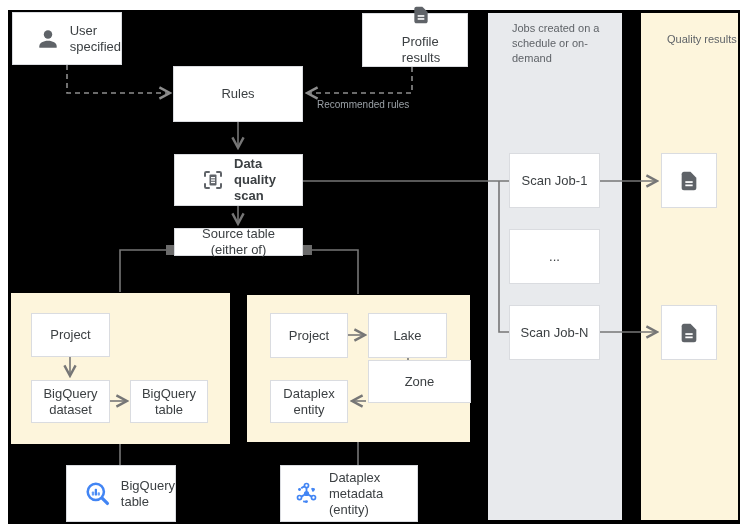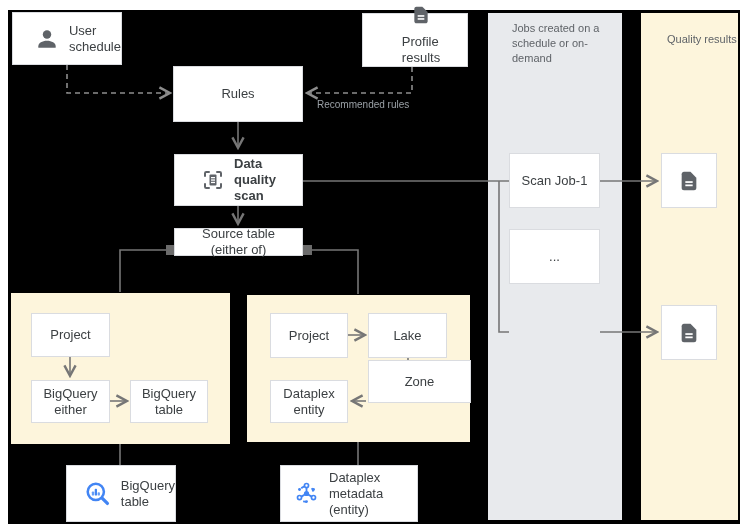--- a/index.html
+++ b/index.html
@@ -81,21 +81,21 @@
 
   <div class="node icon-left" style="left:12px;top:12px;width:110px;height:53px;">
     <span class="ic">
       <svg width="26" height="26" viewBox="0 0 24 24">
           <circle cx="12" cy="7.8" r="3.9" fill="#5f6368"></circle>
           <path d="M12 13.6c-4.4 0-8 2.2-8 5V20h16v-1.4c0-2.8-3.6-5-8-5z" fill="#5f6368"></path>
         </svg>
     </span>
     <div class="lines">
       <span>User</span>
-      <span>schedule</span>
+      <span>specified</span>
     </div>
   </div>
 
   <div class="node icon-left" style="left:362px;top:13px;width:106px;height:54px;flex-direction:column;">
     <span class="ic">
       <svg width="20" height="20" viewBox="0 0 24 24">
           <path d="M13.6 2H6.5C5.1 2 4 3.1 4 4.5v15C4 20.9 5.1 22 6.5 22h11c1.4 0 2.5-1.1 2.5-2.5V8.4L13.6 2z" fill="#5f6368"></path>
           <rect x="8" y="12.2" width="8" height="1.9" fill="#fff"></rect>
           <rect x="8" y="15.8" width="8" height="1.9" fill="#fff"></rect>
         </svg>
@@ -139,21 +139,21 @@
       <span>(either of)</span>
     </div>
   </div>
 
   <div class="node" style="left:31px;top:313px;width:79px;height:44px;">
     <span>Project</span>
   </div>
   <div class="node" style="left:31px;top:380px;width:79px;height:43px;">
     <div class="lines">
       <span>BigQuery</span>
-      <span>either</span>
+      <span>dataset</span>
     </div>
   </div>
   <div class="node" style="left:130px;top:380px;width:78px;height:43px;">
     <div class="lines">
       <span>BigQuery</span>
       <span>table</span>
     </div>
   </div>
 
   <div class="node" style="left:270px;top:313px;width:78px;height:45px;">
@@ -213,20 +213,23 @@
       <span>metadata (entity)</span>
     </div>
   </div>
 
   <div class="node" style="left:509px;top:153px;width:91px;height:55px;justify-content:center;">
     <span>Scan Job-1</span>
   </div>
   <div class="node" style="left:509px;top:229px;width:91px;height:55px;">
     <span>...</span>
   </div>
+  <div class="node" style="left:509px;top:305px;width:91px;height:55px;">
+    <span>Scan Job-N</span>
+  </div>
 
   <div class="node" style="left:661px;top:153px;width:56px;height:55px;">
     <span class="ic">
       <svg width="22" height="22" viewBox="0 0 24 24">
           <path d="M13.6 2H6.5C5.1 2 4 3.1 4 4.5v15C4 20.9 5.1 22 6.5 22h11c1.4 0 2.5-1.1 2.5-2.5V8.4L13.6 2z" fill="#5f6368"></path>
           <rect x="8" y="12.2" width="8" height="1.9" fill="#fff"></rect>
           <rect x="8" y="15.8" width="8" height="1.9" fill="#fff"></rect>
         </svg>
     </span>
   </div>

